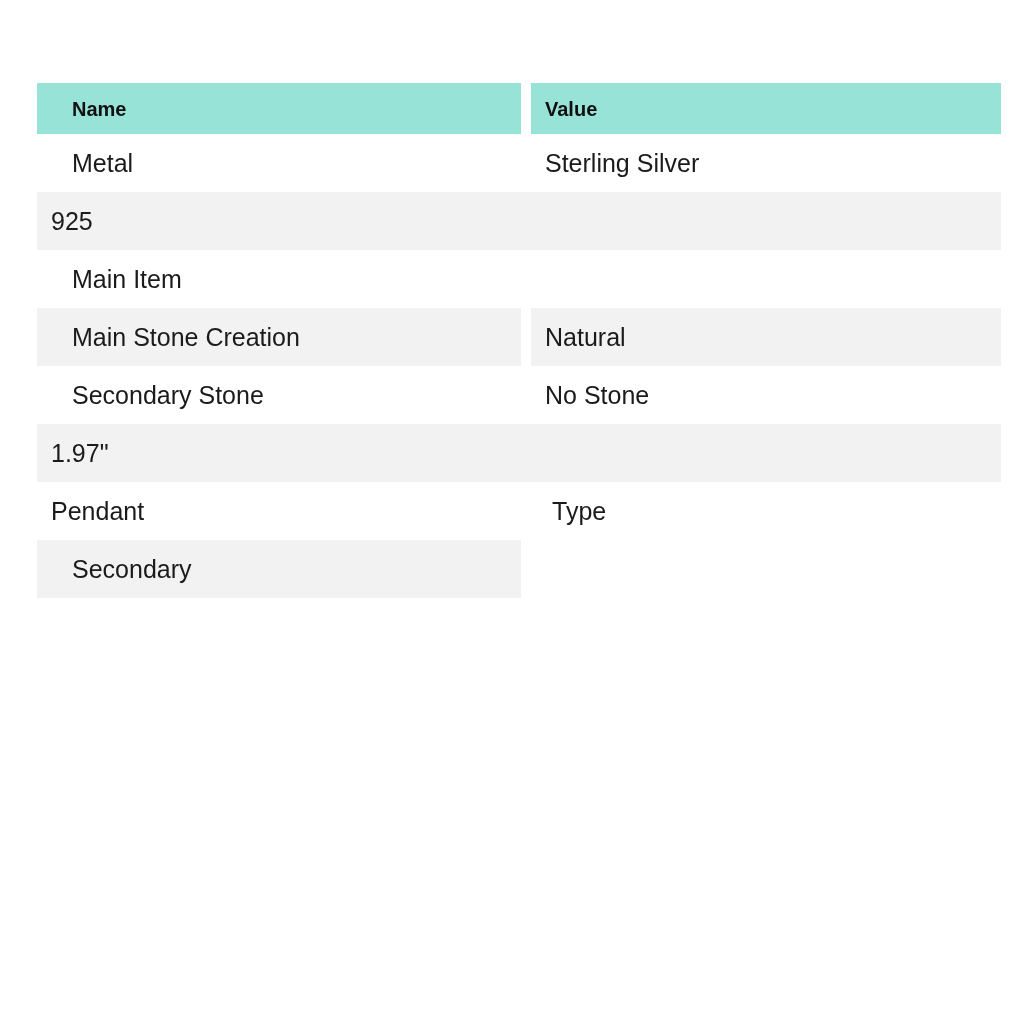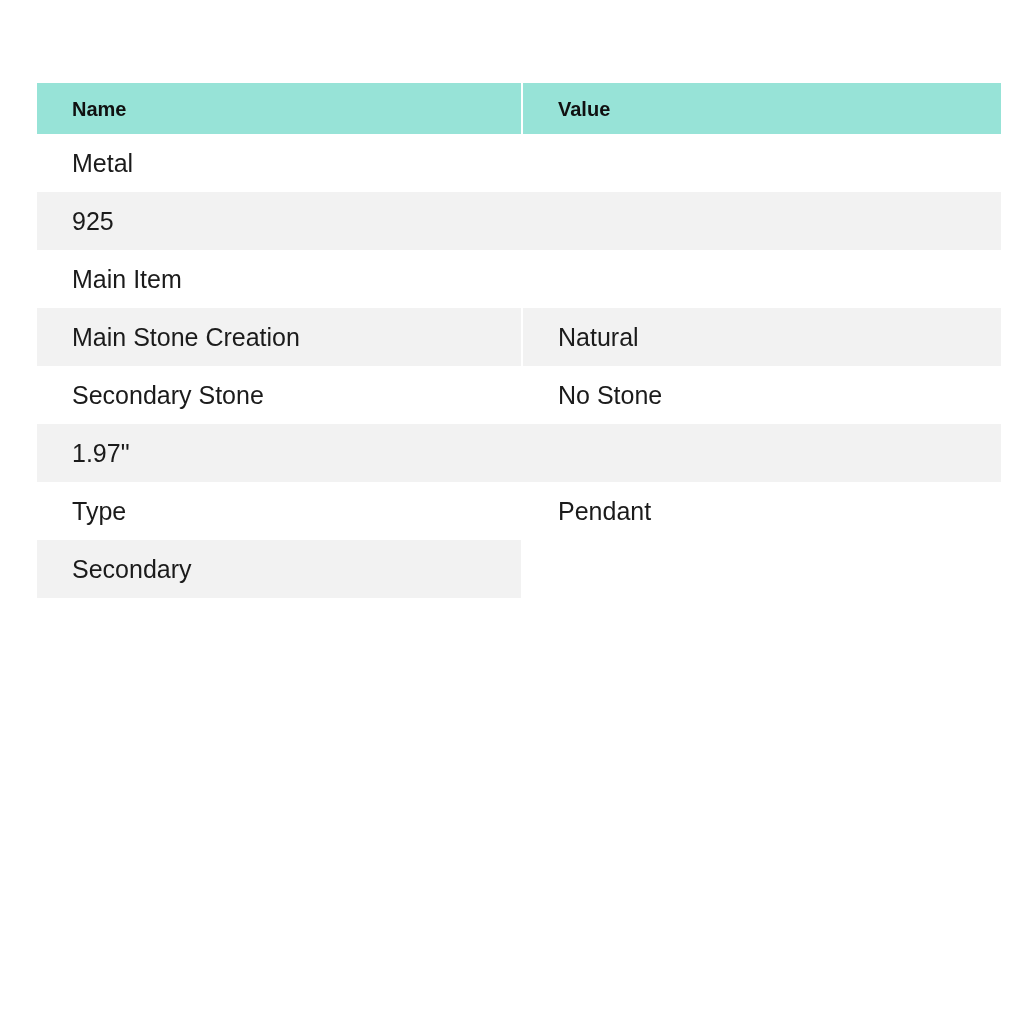--- a/index.html
+++ b/index.html
@@ -12,41 +12,41 @@
     color: #1b1b1b;
   }
   .spec-table {
     position: absolute;
     left: 37px;
     top: 83px;
     width: 964px;
   }
   .trow {
     display: flex;
-    column-gap: 2px;        
+    column-gap: 10px;        
     height: 58px;
     background: transparent;
   }
   .trow.header {
     height: 51px;
   }
   .cell {
     display: flex;
     align-items: center;
     box-sizing: border-box;
     font-size: 25px;
     line-height: 1;
   }
   .cell.name {
     width: 484px;
     padding-left: 35px;
   }
   .cell.value {
     flex: 1;
-    padding-left: 35px;
+    padding-left: 14px;
   }
   .trow.header .cell {
     background: #97e3d7;
     font-size: 20px;
     font-weight: 700;
     color: #101010;
   }
   .trow.body:nth-child(odd) .cell {    
     background: #f2f2f2;
   }
@@ -60,20 +60,21 @@
 
 <div class="spec-table">
 
   <div class="trow header">
     <div class="cell name">Name</div>
     <div class="cell value">Value</div>
   </div>
 
   <div class="trow body">
     <div class="cell name">Metal</div>
+    <div class="cell value">Sterling Silver</div>
   </div>
 
   <div class="trow body">
     <div class="cell value">925</div>
   </div>
 
   <div class="trow body">
     <div class="cell name">Main Item</div>
   </div>
 
@@ -85,21 +86,21 @@
   <div class="trow body">
     <div class="cell name">Secondary Stone</div>
     <div class="cell value">No Stone</div>
   </div>
 
   <div class="trow body">
     <div class="cell value">1.97"</div>
   </div>
 
   <div class="trow body">
+    <div class="cell value">Pendant</div>
     <div class="cell name">Type</div>
-    <div class="cell value">Pendant</div>
   </div>
 
   <div class="trow body">
     <div class="cell name">Secondary</div>
   </div>
 
 </div>
 
 </body></html>

